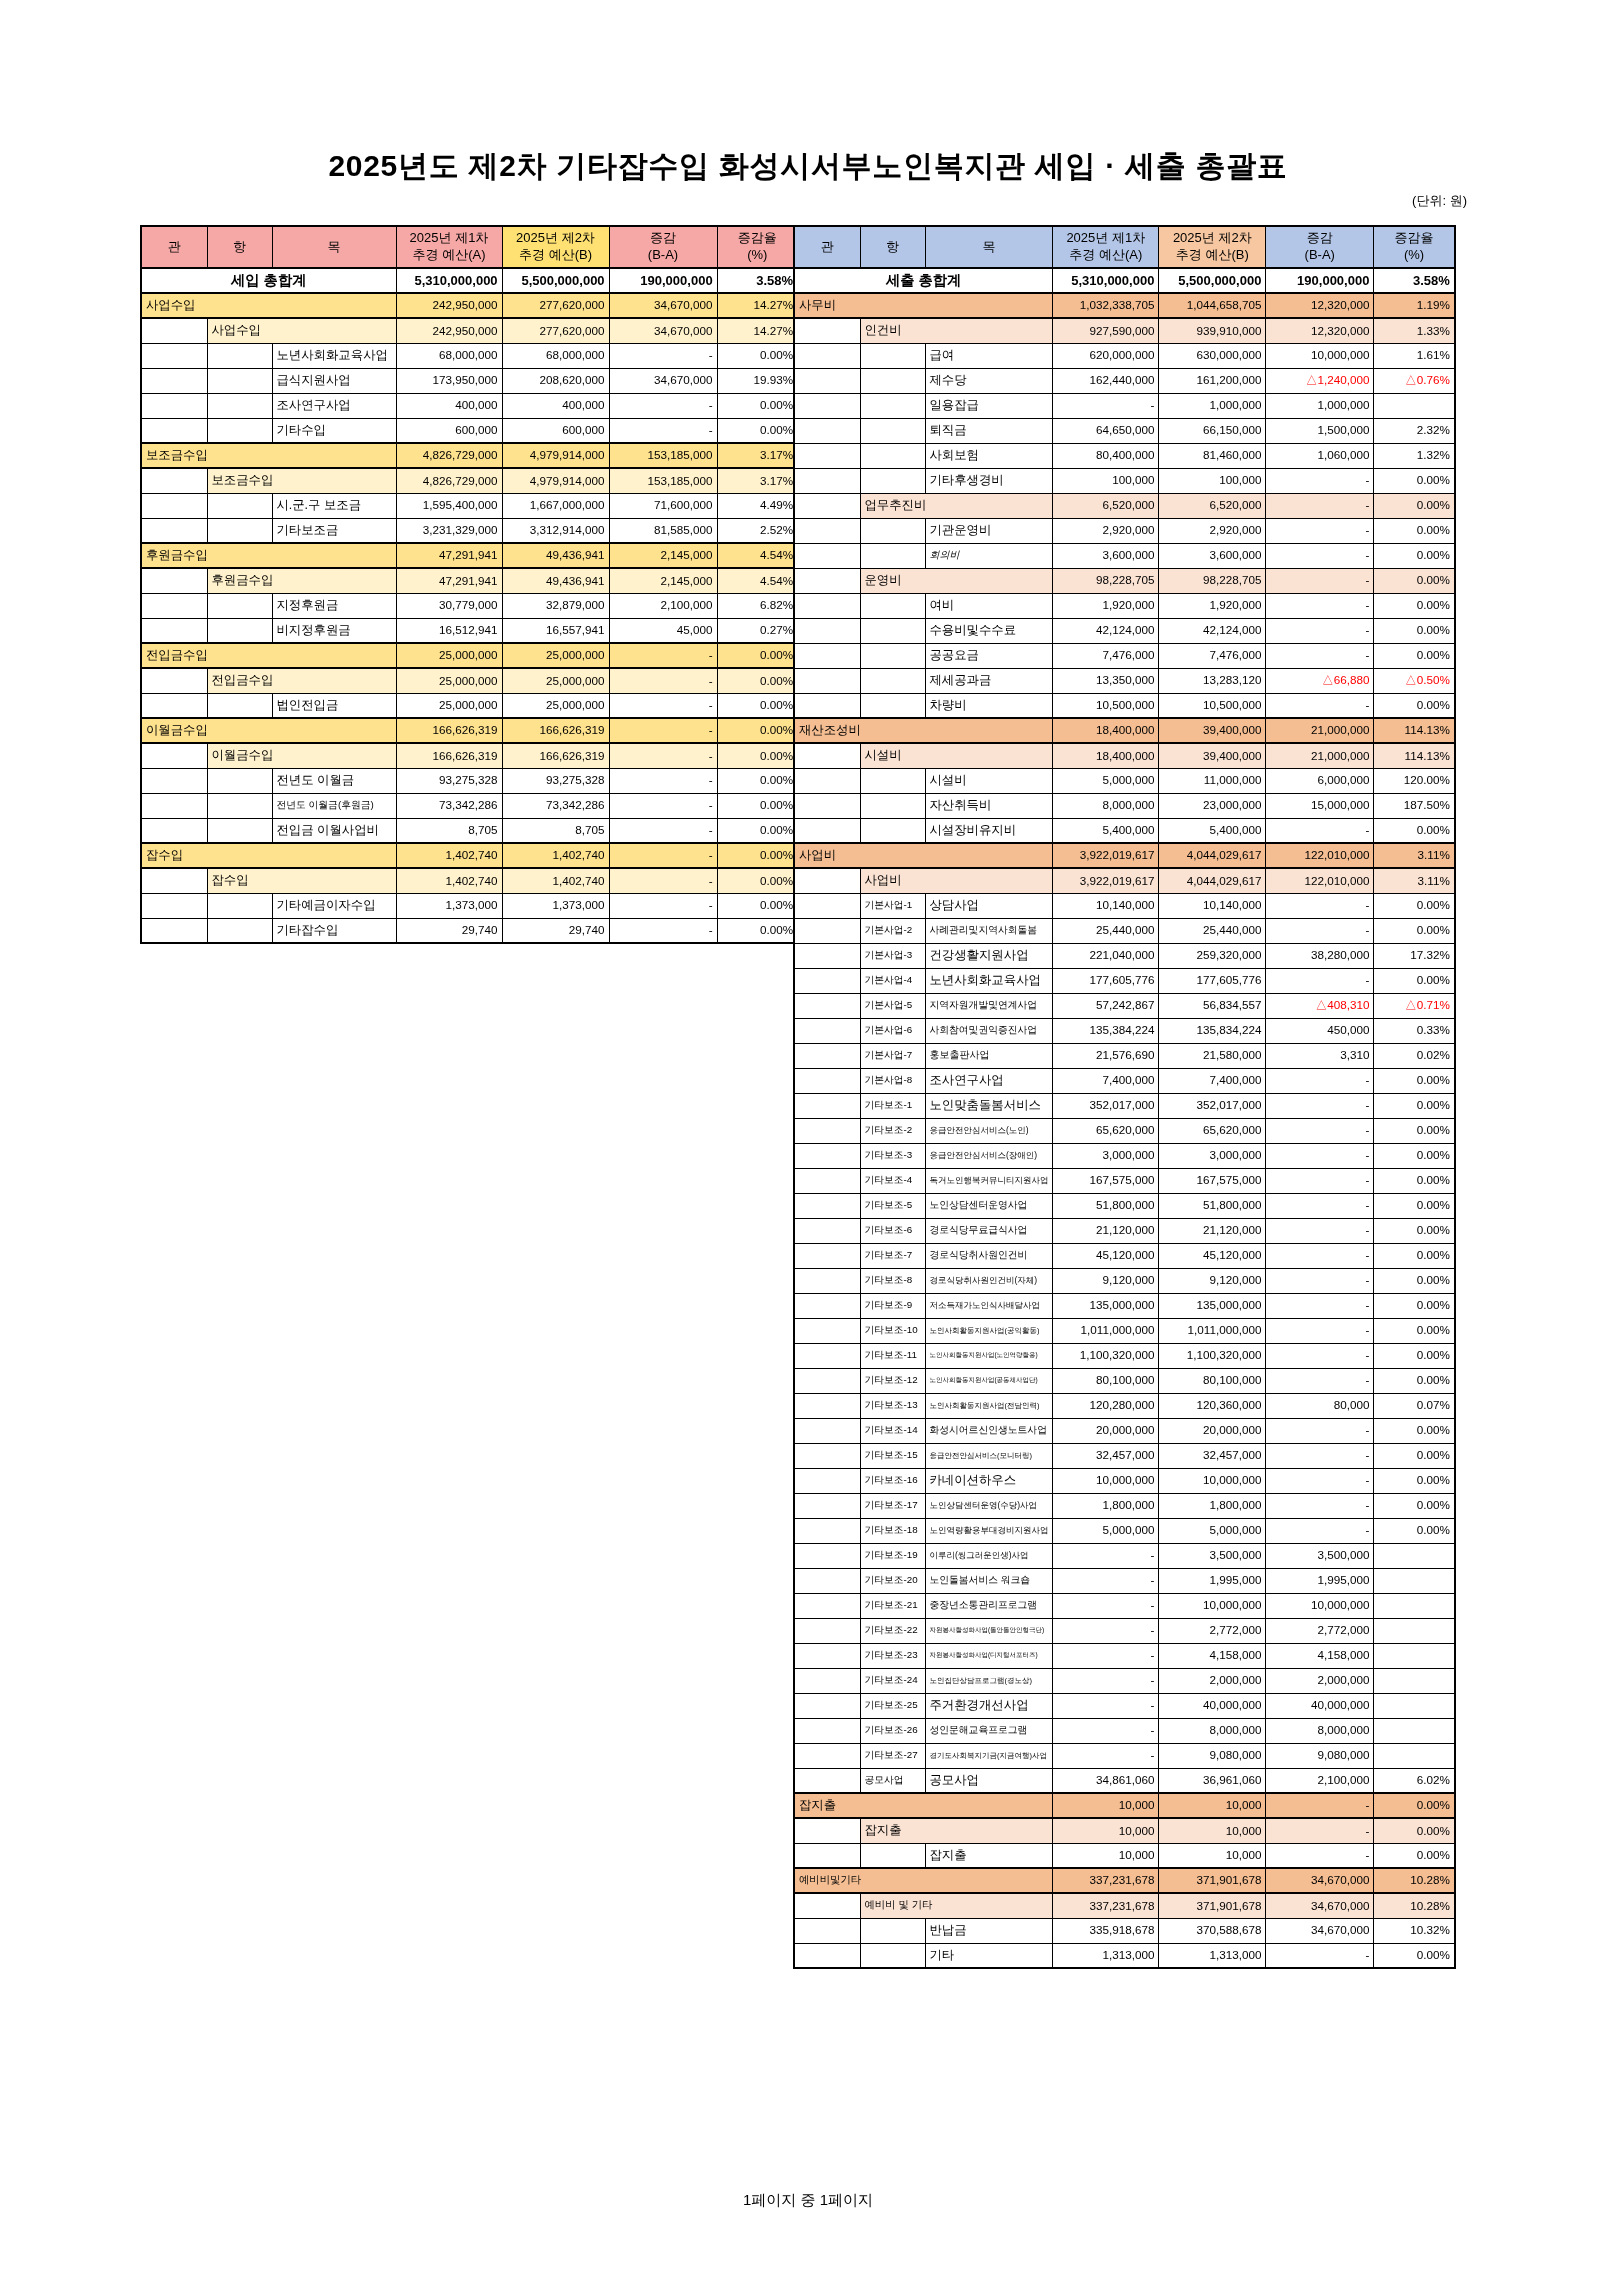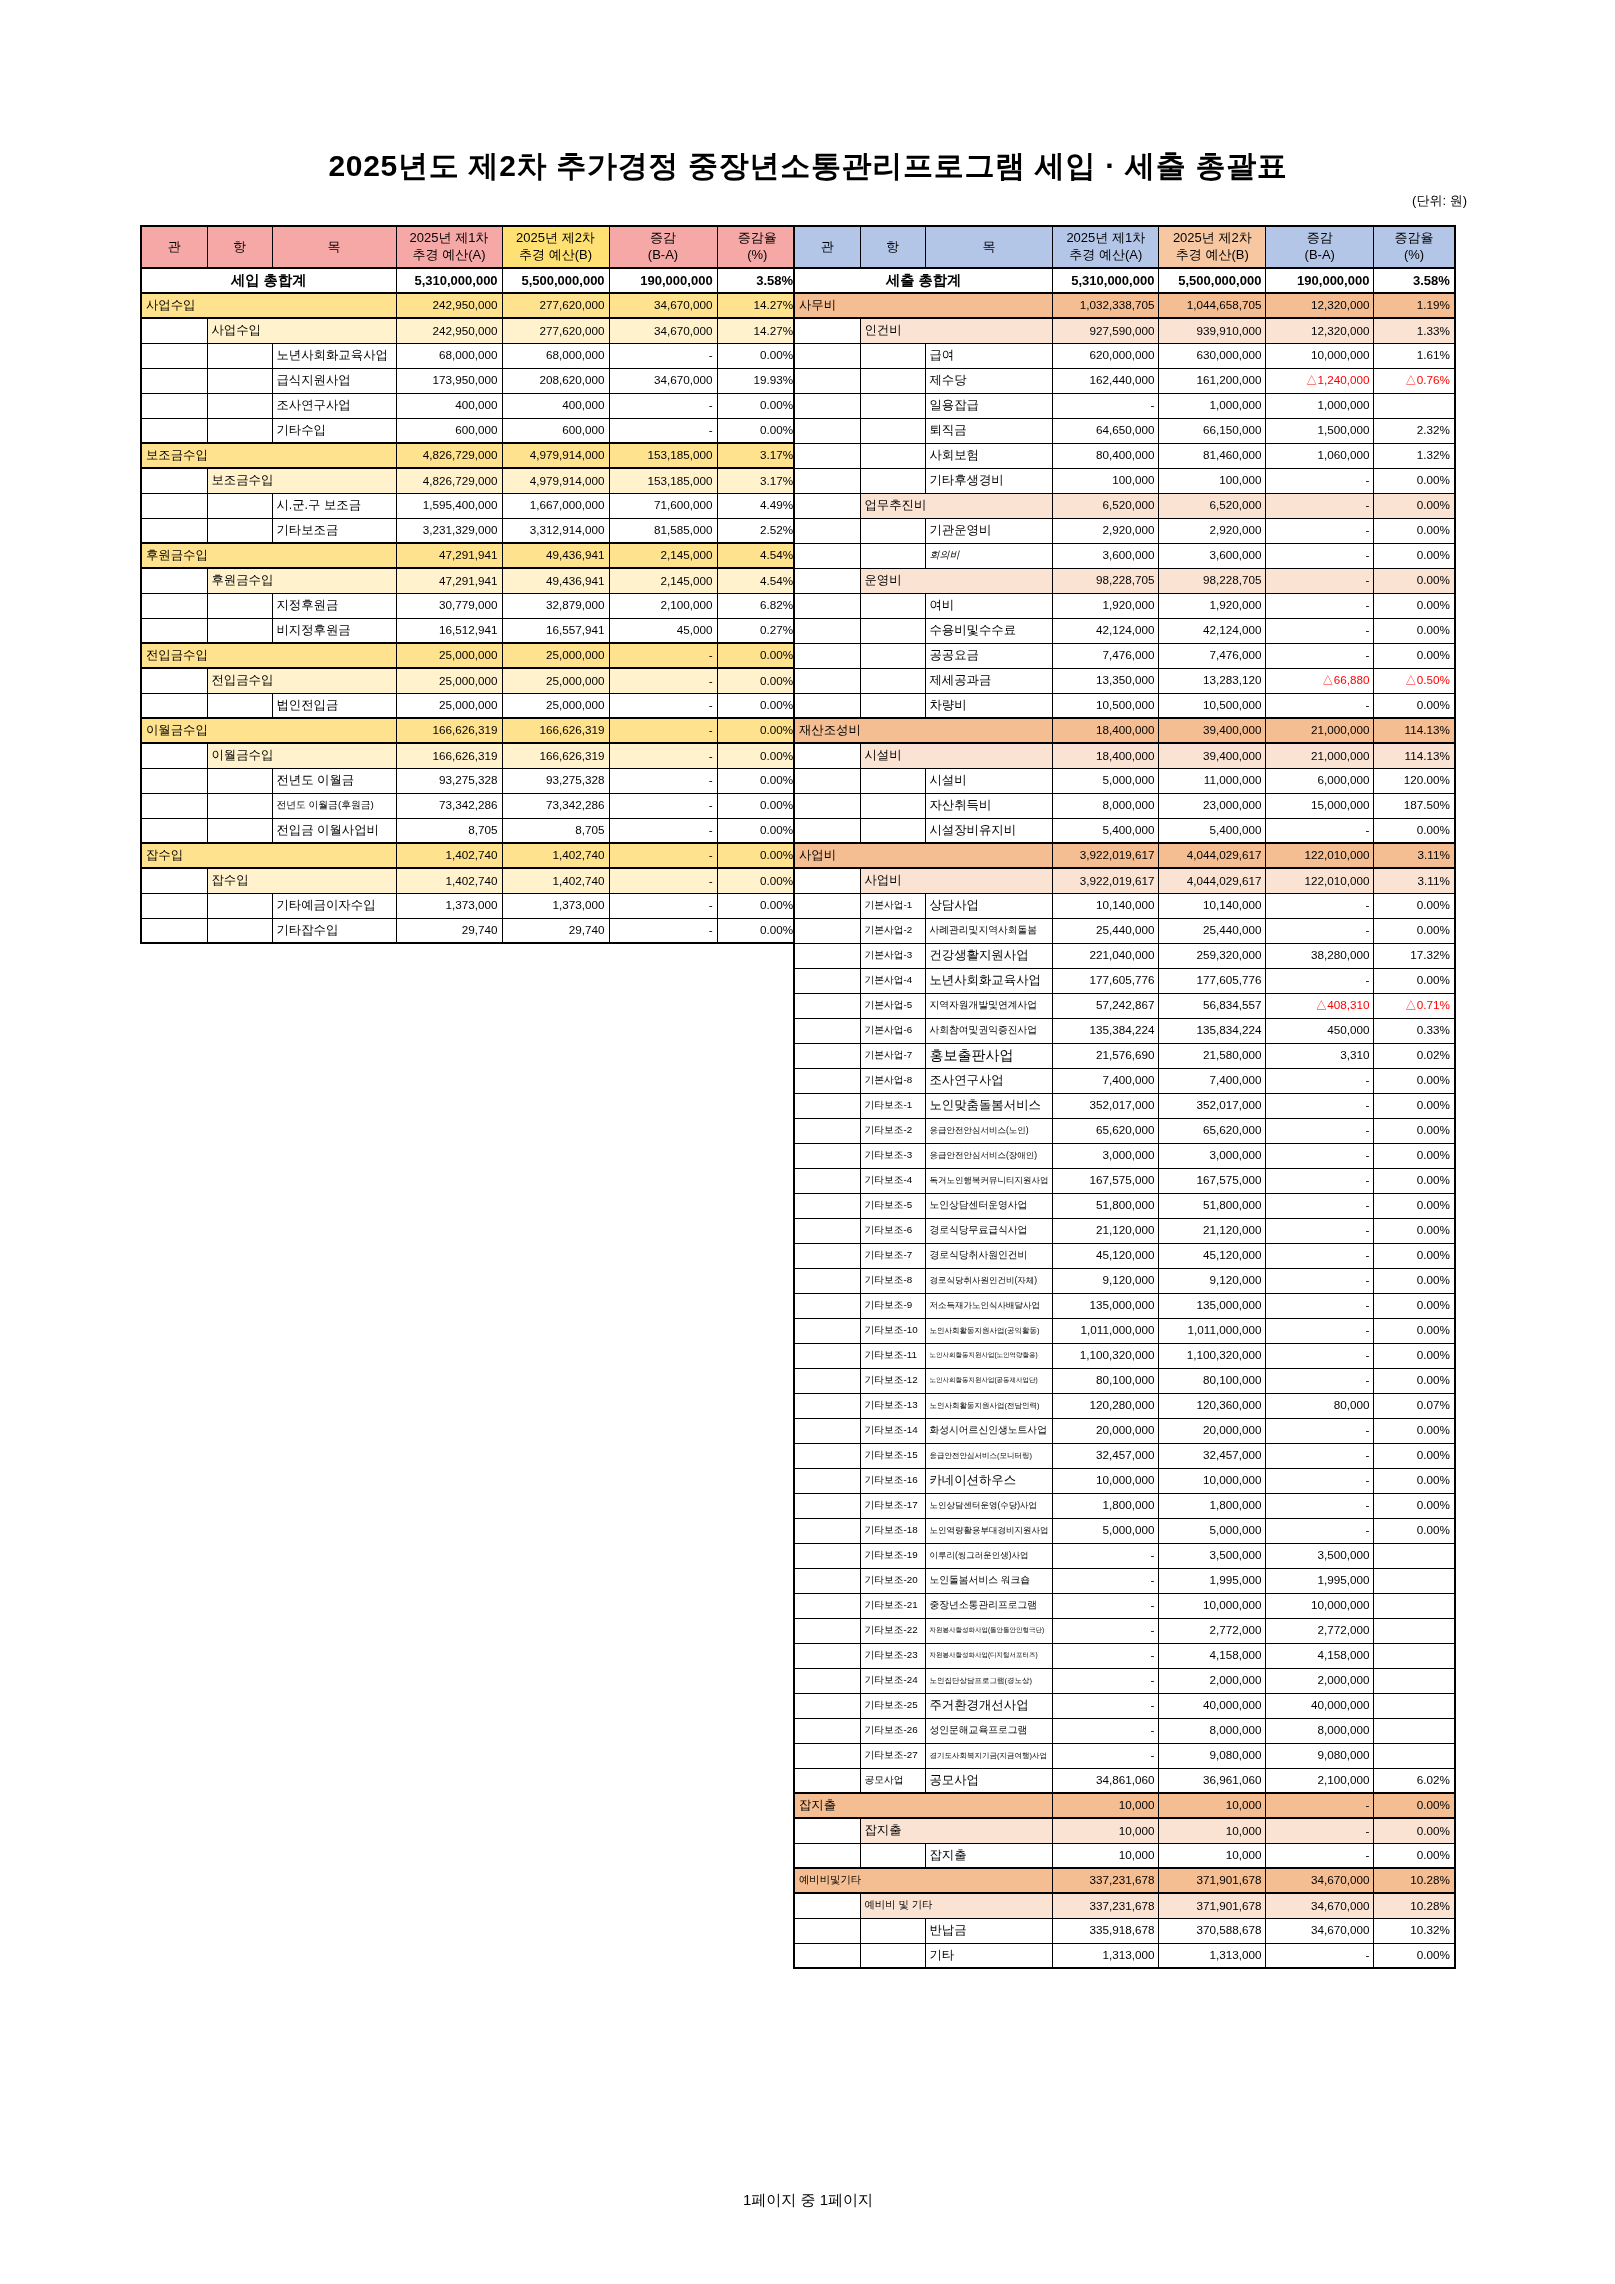--- a/index.html
+++ b/index.html
@@ -43,21 +43,21 @@
   td.hidden-top{border-top-style:hidden;}
   td.hang-leaf{font-size:9.8px;padding:0 2px;}
   .neg{color:var(--negative,#FF0000);}
   .page-footer{
     position:absolute;top:2191px;left:0;width:100%;text-align:center;font-size:15px;
   }
 </style>
 </head>
 <body>
 
-<h1 class="page-title">2025년도 제2차 추가경정 중장년소통관리프로그램 세입 · 세출 총괄표</h1>
+<h1 class="page-title">2025년도 제2차 기타잡수입 화성시서부노인복지관 세입 · 세출 총괄표</h1>
 <div class="unit-note">(단위: 원)</div>
 
 <table class="budget" id="revenue-table">
     <colgroup>
       <col style="width: 66px;">
       <col style="width: 65px;">
       <col style="width: 124px;">
       <col style="width: 106px;">
       <col style="width: 107px;">
       <col style="width: 108px;">
@@ -592,21 +592,21 @@
         <td class="lbl hang-leaf">기본사업-6</td>
         <td class="lbl" style="font-size: 9.8px;">사회참여및권익증진사업</td>
         <td class="num">135,384,224</td>
         <td class="num">135,834,224</td>
         <td class="num">450,000</td>
         <td class="num">0.33%</td>
       </tr>
       <tr class="mok-row">
         <td class="hidden-top"></td>
         <td class="lbl hang-leaf">기본사업-7</td>
-        <td class="lbl" style="font-size: 14px;">홍보출판사업</td>
+        <td class="lbl" style="font-size: 10px;">홍보출판사업</td>
         <td class="num">21,576,690</td>
         <td class="num">21,580,000</td>
         <td class="num">3,310</td>
         <td class="num">0.02%</td>
       </tr>
       <tr class="mok-row">
         <td class="hidden-top"></td>
         <td class="lbl hang-leaf">기본사업-8</td>
         <td class="lbl" style="font-size: 12.4px;">조사연구사업</td>
         <td class="num">7,400,000</td>

